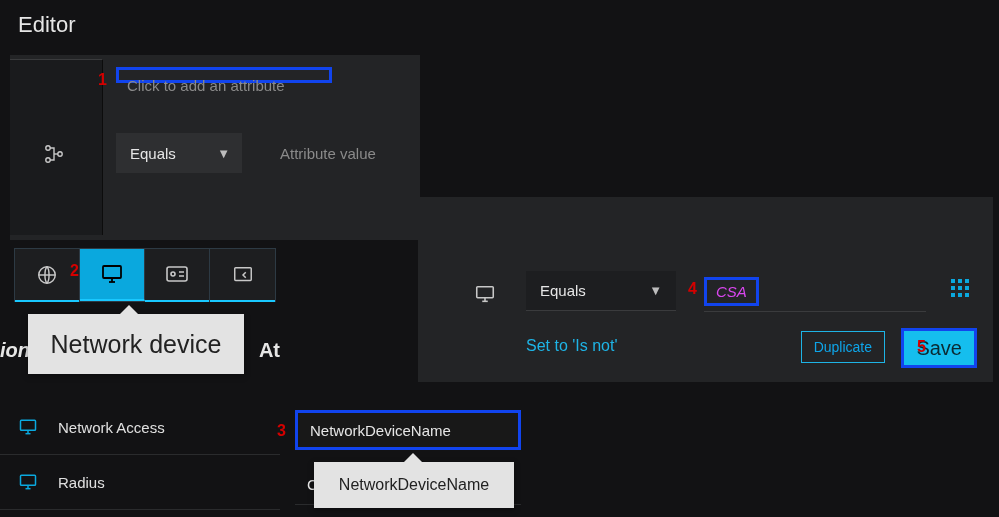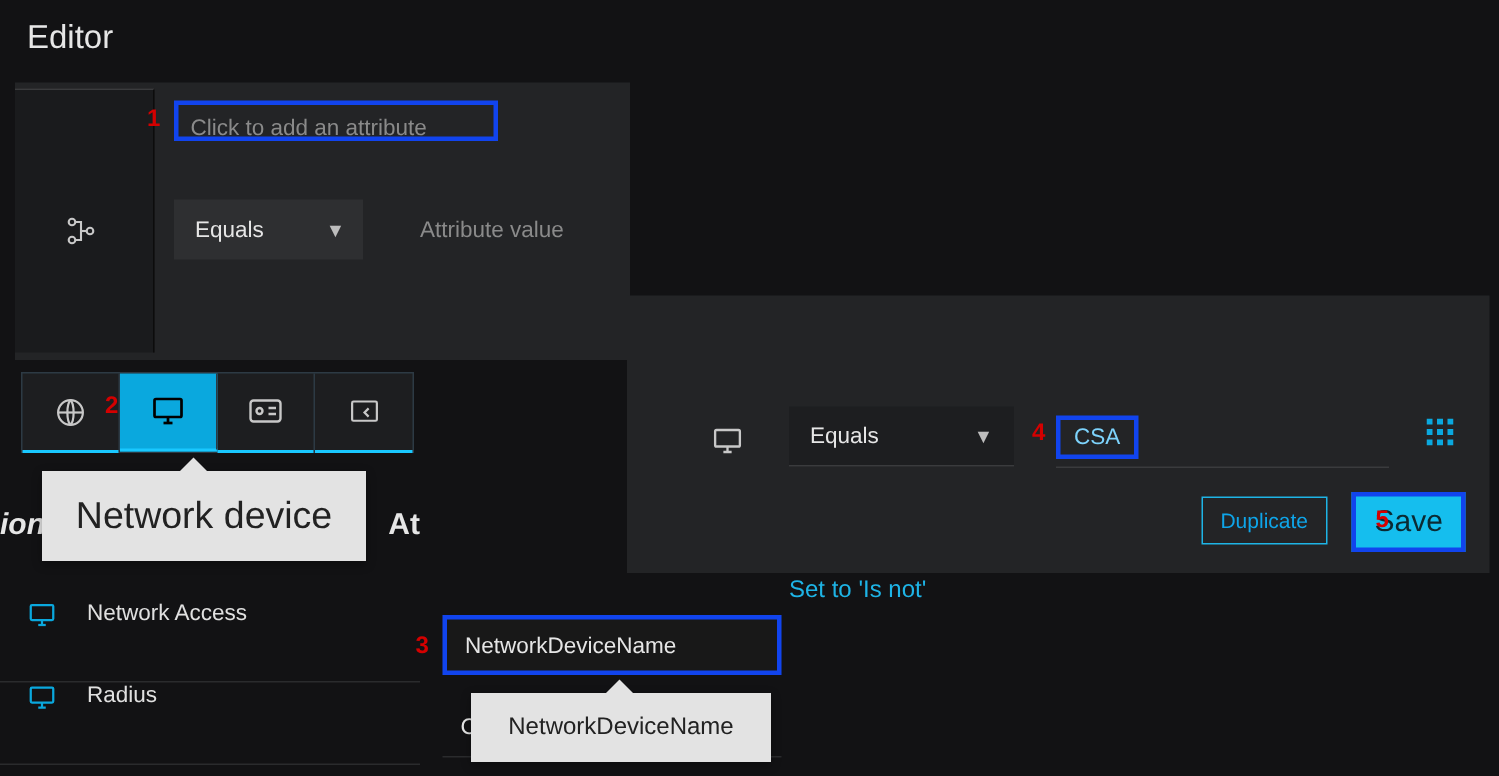--- a/index.html
+++ b/index.html
@@ -54,21 +54,21 @@
     position: absolute;
     left: 34px;
     top: 84px;
     color: #c8c8c8;
   }
   .attr-input {
     position: absolute;
     left: 106px;
     top: 12px;
     width: 216px;
-    height: 27px;
+    height: 16px;
     border: 3px solid #1144ee;
     background: transparent;
     color: #8a8a8a;
     padding: 4px 8px 0 8px;
     box-sizing: border-box;
     font-size: 15px;
     line-height: 24px;
   }
   .operator-dd {
     position: absolute;
@@ -174,20 +174,21 @@
   
   .cat-list {
     position: absolute;
     left: 0;
     top: 400px;
     width: 280px;
   }
   .cat-item {
     height: 55px;
     display: flex;
+    align-items: center;
     border-bottom: 1px solid #2a2b2d;
     padding-left: 18px;
     box-sizing: border-box;
   }
   .cat-item .ic { width: 40px; display: flex; justify-content: flex-start; color: #0aa8de; }
   .cat-item .lbl { color: #e0e0e0; }
 
   
   .ndn-cell {
     position: absolute;
@@ -286,38 +287,38 @@
     top: 74px;
     width: 222px;
     height: 40px;
     border-bottom: 1px solid #3a3b3d;
     display: flex;
     align-items: center;
   }
   .cond-val {
     border: 3px solid #1144ee;
     padding: 3px 9px;
-    color: #7dd3fc;
-    box-sizing: border-box;
+    color: #d946ef;
+    box-sizing: border-box;
+    font-style: italic;
   }
   .grid-icon {
     position: absolute;
     right: 24px;
     top: 82px;
     color: #0aa8de;
     font-size: 18px;
   }
   .isnot-link {
     position: absolute;
     left: 108px;
     top: 140px;
     color: #1eb4e6;
     font-size: 16px;
     cursor: pointer;
-    margin-top: 48px;
   }
   .dup-btn {
     position: absolute;
     right: 108px;
     top: 134px;
     height: 30px;
     padding: 0 12px;
     border: 1px solid #1eb4e6;
     color: #0ea5e9;
     background: transparent;

